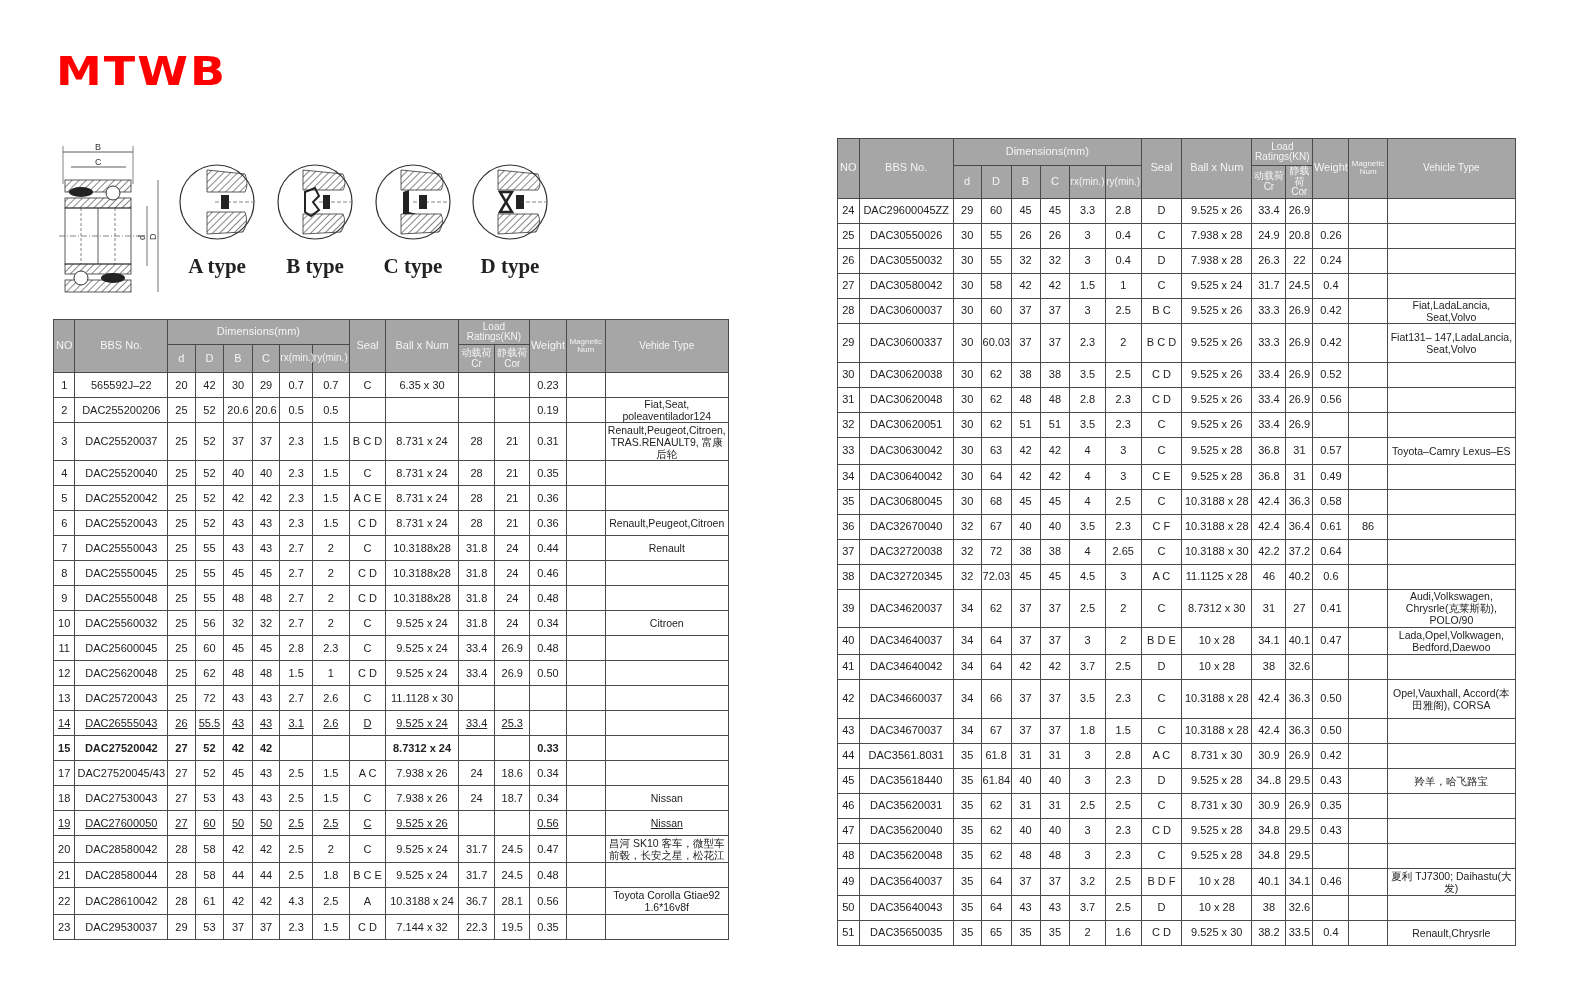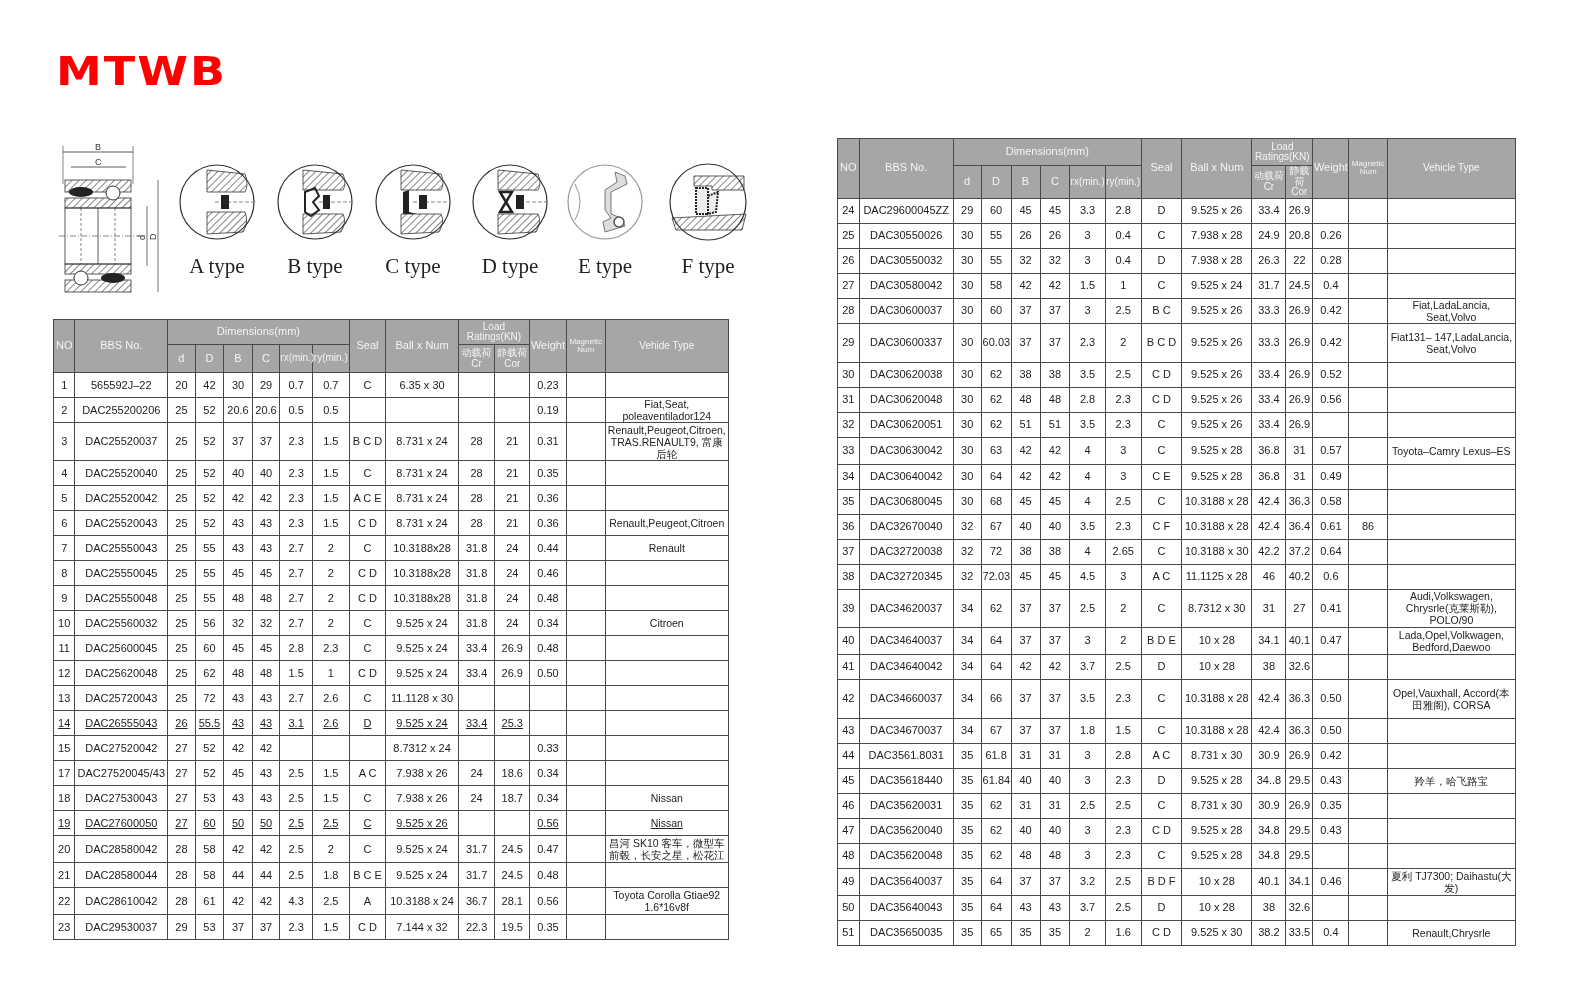--- a/index.html
+++ b/index.html
@@ -8,21 +8,21 @@
 
   .logo {
     position: absolute; left: 56px; top: 52px;
     font-family: "DejaVu Sans", sans-serif; font-weight: bold;
     font-size: 46px; letter-spacing: 2px; color: #ff0000;
     transform: scaleY(0.85); transform-origin: top left; line-height: 1;
   }
 
   .diagram-area { position: absolute; left: 55px; top: 140px; width: 700px; height: 170px; }
   .bearing-diagram { position: absolute; left: 0; top: 0; width: 110px; height: 165px; }
-  .seal-type { position: absolute; top: 22px; width: 90px; text-align: center; }
+  .seal-type { position: absolute; top: 22px; width: 90px; text-align: center; font-weight: bold; }
   .seal-type svg { display: block; margin: 0 auto; }
   .seal-type .label {
     font-family: "Liberation Serif", serif; font-size: 21px; color: #222;
     margin-top: 12px; white-space: nowrap;
   }
 
   table.spec {
     position: absolute; border-collapse: collapse; table-layout: fixed;
     font-size: 11px; color: #222;
   }
@@ -116,39 +116,20 @@
     <svg width="80" height="80" viewBox="0 0 80 80">
       <circle cx="40" cy="40" r="37" fill="#fff" stroke="#333" stroke-width="1.2"></circle>
       <path d="M28 8 L68 12 Q72 22 68 28 L28 28 Z" fill="url(#hatch)" stroke="#333" stroke-width="0.8"></path>
       <path d="M28 52 L68 52 Q72 60 66 70 L28 72 Z" fill="url(#hatch)" stroke="#333" stroke-width="0.8"></path>
       <path d="M30 30 L36 28 L36 50 L44 52 L30 52 Z" fill="#222"></path>
       <rect x="46" y="33" width="8" height="14" fill="#222"></rect>
       <line x1="40" y1="40" x2="76" y2="40" stroke="#333" stroke-width="0.6" stroke-dasharray="4,2"></line>
     </svg>
     <div class="label">C type</div>
   </div>
-  <div class="seal-type" style="left:505px;">
-    <svg width="80" height="80" viewBox="0 0 80 80">
-      <circle cx="40" cy="40" r="37" fill="#fff" stroke="#999" stroke-width="1.2"></circle>
-      <path d="M50 10 L60 14 L62 22 L46 30 L46 52 L56 56 L60 64 L40 70 L38 60 L46 56 L40 48 L40 28 L52 20 Z" fill="#ddd" stroke="#777" stroke-width="1"></path>
-      <circle cx="54" cy="60" r="5" fill="#fff" stroke="#555" stroke-width="1.5"></circle>
-      <path d="M10 22 Q20 40 10 58" fill="none" stroke="#999"></path>
-    </svg>
-    <div class="label">E type</div>
-  </div>
-  <div class="seal-type" style="left:608px;">
-    <svg width="84" height="80" viewBox="0 0 84 80">
-      <circle cx="42" cy="40" r="38" fill="#fff" stroke="#333" stroke-width="1.2"></circle>
-      <path d="M28 14 L78 14 L78 28 L46 28 L46 24 L28 24 Z" fill="url(#hatch)" stroke="#333" stroke-width="0.8"></path>
-      <path d="M6 56 L80 52 L76 68 L10 68 Z" fill="url(#hatch)" stroke="#333" stroke-width="0.8"></path>
-      <rect x="30" y="26" width="12" height="26" fill="#eee" stroke="#222" stroke-width="2" stroke-dasharray="2,1"></rect>
-      <path d="M42 34 L52 30 L50 50 L42 52 Z" fill="#eee" stroke="#222" stroke-width="2" stroke-dasharray="2,1"></path>
-    </svg>
-    <div class="label">F type</div>
-  </div>
 </div>
 
 <table class="spec" id="table-left">
   <colgroup>
     <col style="width:21px">
       <col style="width:91px">
       <col style="width:27px">
       <col style="width:28px">
     <col style="width:28px">
       <col style="width:27px">
@@ -417,21 +398,21 @@
         <td>3.1</td>
         <td>2.6</td>
         <td>D</td>
         <td>9.525 x 24</td>
         <td>33.4</td>
         <td>25.3</td>
         <td></td>
         <td></td>
         <td class="veh"></td>
       </tr>
-      <tr style="height: 25px;">
+      <tr style="height: 25px; font-weight: bold;">
         <td>15</td>
         <td>DAC27520042</td>
         <td>27</td>
         <td>52</td>
         <td>42</td>
         <td>42</td>
         <td></td>
         <td></td>
         <td></td>
         <td>8.7312 x 24</td>
@@ -645,21 +626,21 @@
         <td>30</td>
         <td>55</td>
         <td>32</td>
         <td>32</td>
         <td>3</td>
         <td>0.4</td>
         <td>D</td>
         <td>7.938 x 28</td>
         <td>26.3</td>
         <td>22</td>
-        <td>0.28</td>
+        <td>0.24</td>
         <td></td>
         <td class="veh"></td>
       </tr>
       <tr style="height: 25px;">
         <td>27</td>
         <td>DAC30580042</td>
         <td>30</td>
         <td>58</td>
         <td>42</td>
         <td>42</td>

